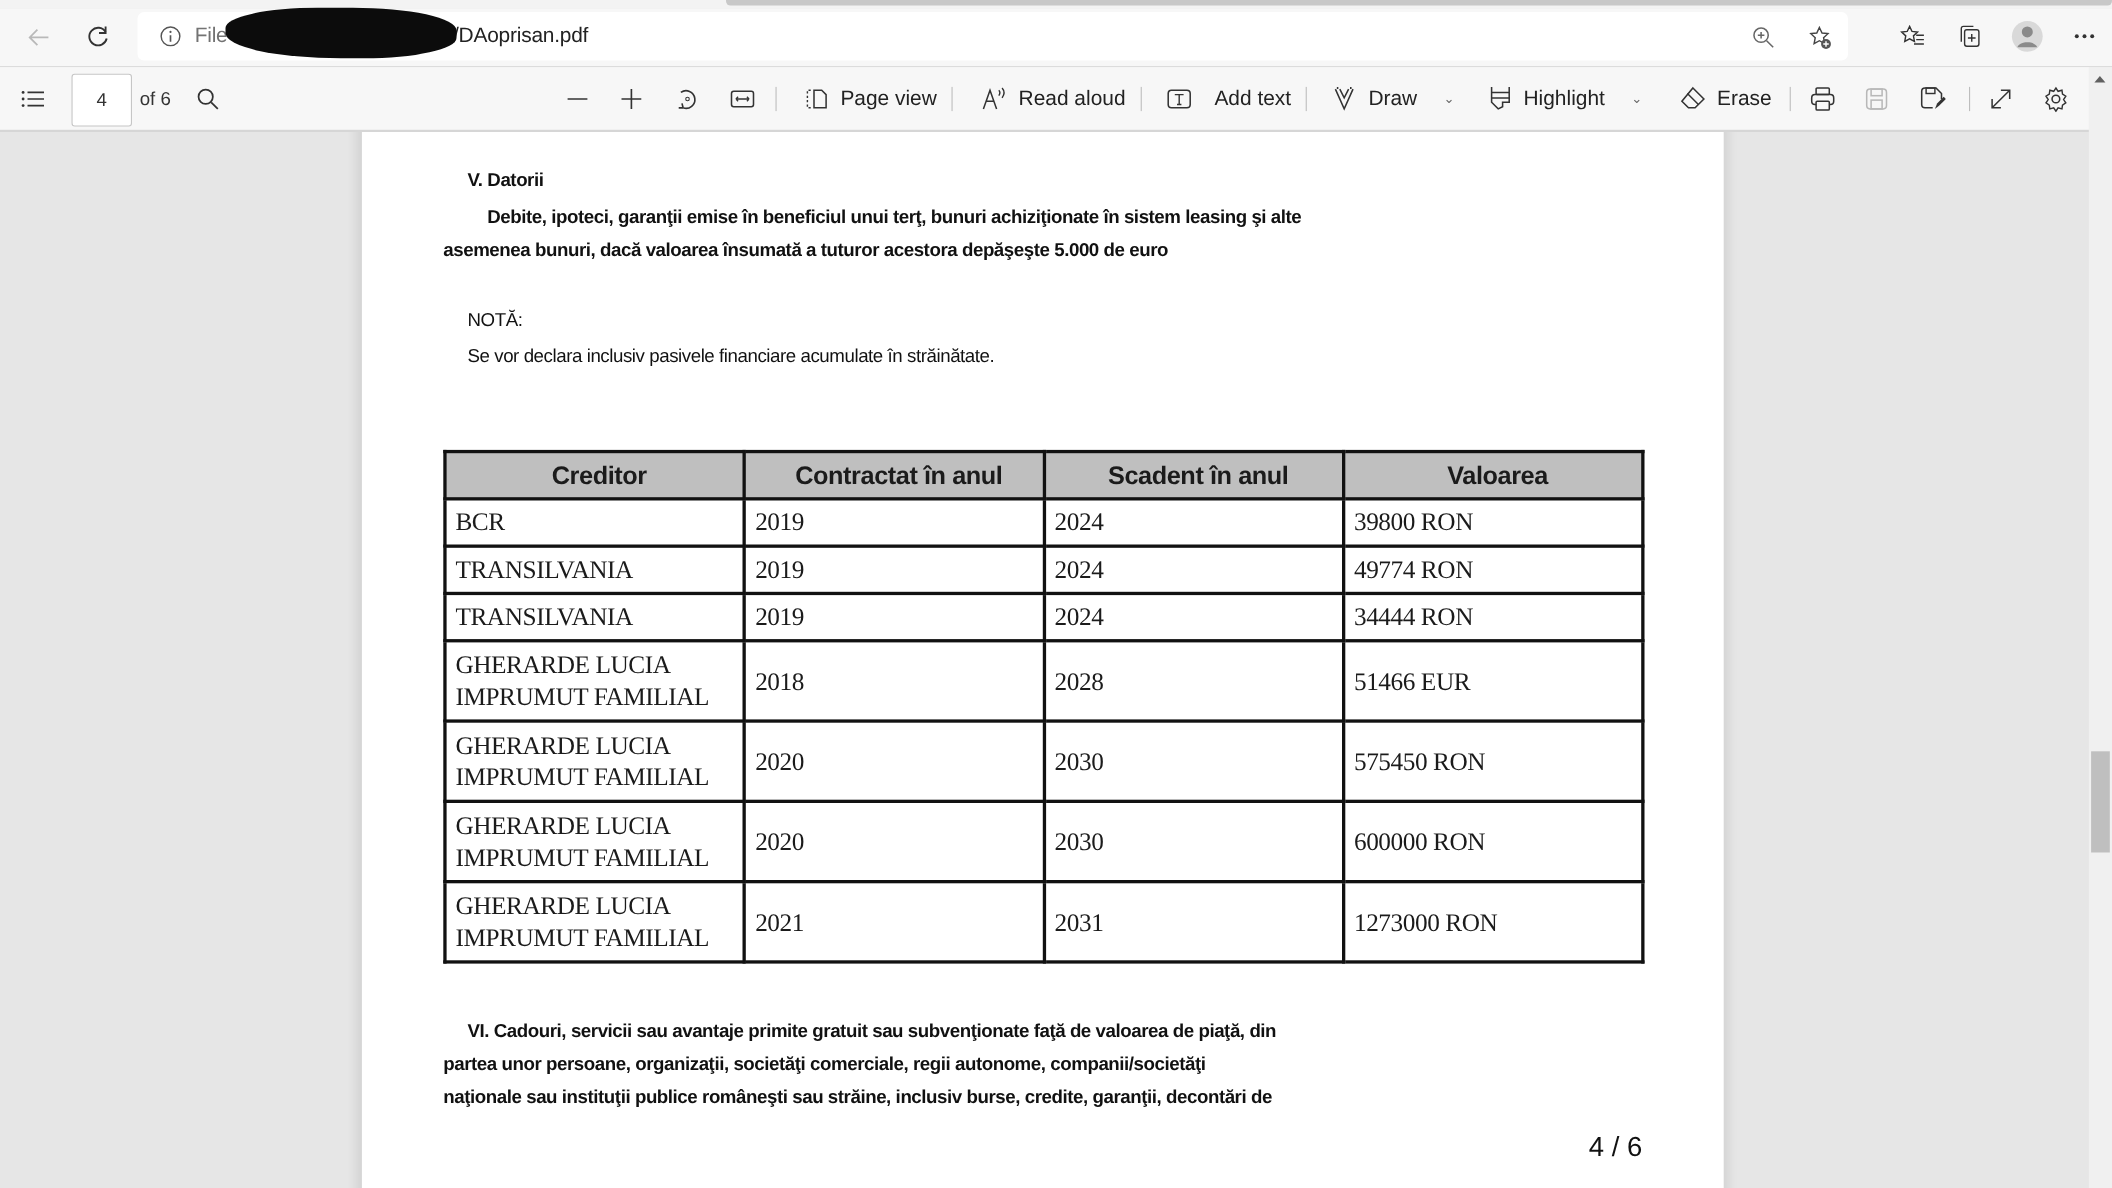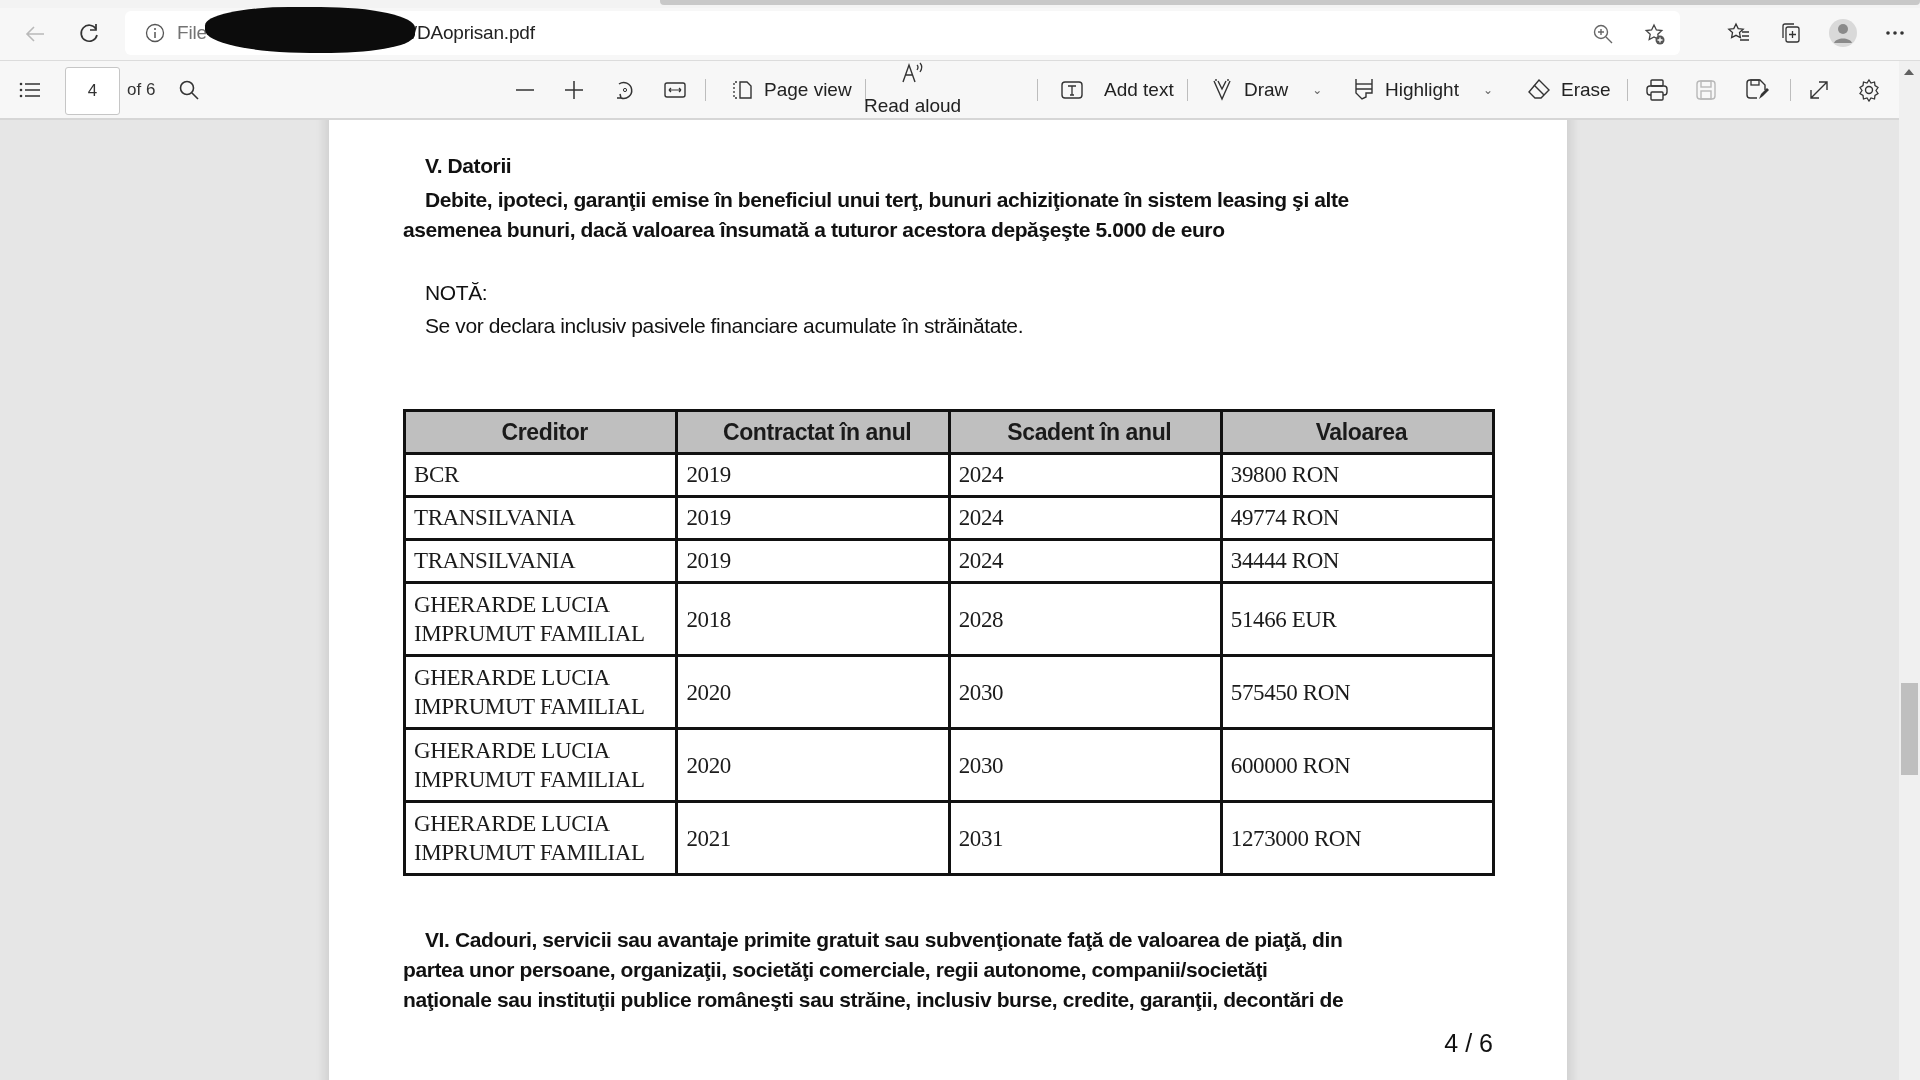--- a/index.html
+++ b/index.html
@@ -16,21 +16,21 @@
   .url-icons { position:absolute; right:10px; top:8px; display:flex; gap:22px; }
   .browser-icons { position:absolute; right:10px; top:10px; display:flex; gap:22px; align-items:center; }
   .ico { width:30px; height:30px; display:flex; align-items:center; justify-content:center; }
   .pdfbar { position:absolute; left:0; top:61px; width:1899px; height:57px; background:#f7f7f7; border-bottom:2px solid #d6d6d6; }
   .pdfbar .item { position:absolute; top:0; height:57px; display:flex; align-items:center; gap:10px; font-size:19px; color:#222; white-space:nowrap; }
   .pdfbar .sep { position:absolute; top:18px; width:1px; height:22px; background:#bdbdbd; }
   .pagebox { position:absolute; left:65px; top:6px; width:49px; height:44px; border:1px solid #c6c6c6; border-radius:3px; background:#fff; font-size:17px; text-align:center; line-height:44px; color:#333; }
   .pagecount { position:absolute; left:127px; top:0; height:57px; line-height:57px; font-size:17px; color:#333; }
   .viewer { position:absolute; left:0; top:120px; width:1899px; height:960px; background:#e6e6e6; overflow:hidden; }
   .page { position:absolute; left:329px; top:-10px; width:1238px; height:1000px; background:#fff; box-shadow:-6px 0 8px rgba(0,0,0,0.08), 6px 0 8px rgba(0,0,0,0.08); font-family:"Liberation Sans", sans-serif; }
-  .ptext { position:absolute; font-size:21px; color:#111; white-space:nowrap; letter-spacing:-0.4px; }
+  .ptext { position:absolute; font-size:17px; color:#111; white-space:nowrap; letter-spacing:-0.4px; }
   .bold { font-weight:bold; }
   .clipline { top:0px; left:96px; height:22px; overflow:hidden; }
   .clipline span { display:block; margin-top:-9px; }
   table.debts { position:absolute; left:74px; top:299px; width:1092px; border-collapse:collapse; font-size:23px; letter-spacing:-0.4px; }
   table.debts th, table.debts td { border:3px solid #111; text-align:left; padding:0 8px; }
   table.debts th { background:#bfbfbf; text-align:center; font-weight:bold; height:40px;padding-left:16px; }
   table.debts td { height:40px;font-family:Liberation Serif, serif; }
   table.debts tr.tall td { height:70px; line-height:29px; }
   table.debts col.c1 { width:273px; } table.debts col.c2 { width:273px; } table.debts col.c3 { width:273px; } table.debts col.c4 { width:273px; }
   .pgnum { position:absolute; right:74px; top:919px; font-size:25px; color:#111; }
@@ -160,21 +160,21 @@
   </div>
   <div class="sep" style="left:705px;"></div>
   <div class="item" style="left:730px;">
     <svg width="24" height="22" viewBox="0 0 24 22">
         <path d="M7 3H4v16h3" stroke="#333" stroke-width="1.3" stroke-dasharray="2 2" fill="none"></path>
         <path d="M10 3h7l4 4v12H10z" stroke="#333" stroke-width="1.4" fill="none"></path>
       </svg>
     <span>Page view</span>
   </div>
   <div class="sep" style="left:865px;"></div>
-  <div class="item" style="left:864px;flex-direction:column;">
+  <div class="item" style="left:892px;">
     <svg width="24" height="24" viewBox="0 0 24 24">
         <path d="M2 21L8 4l6 17M4.5 14h7" stroke="#333" stroke-width="1.4" fill="none"></path>
         <path d="M16 4q2 2 0 5M19 2q3.5 4 0 9" stroke="#333" stroke-width="1.3" fill="none"></path>
       </svg>
     <span>Read aloud</span>
   </div>
   <div class="sep" style="left:1037px;"></div>
   <div class="item" style="left:1060px;gap:20px;">
     <svg width="24" height="22" viewBox="0 0 24 22">
         <rect x="2" y="3" width="20" height="16" rx="3" stroke="#333" stroke-width="1.4" fill="none"></rect>
@@ -240,21 +240,21 @@
       </svg>
   </div>
 </div>
 
 <div class="viewer">
   <div class="page">
     <div class="ptext clipline">
         <span>Se vor declara inclusiv cele aflate în străinătate.</span>
       </div>
     <div class="ptext bold" style="left:96px; top:44px;">V. Datorii</div>
-    <div class="ptext bold" style="left:96px; top:78px;">Debite, ipoteci, garanţii emise în beneficiul unui terţ, bunuri achiziţionate în sistem leasing şi alte</div>
+    <div class="ptext bold" style="left:114px; top:78px;">Debite, ipoteci, garanţii emise în beneficiul unui terţ, bunuri achiziţionate în sistem leasing şi alte</div>
     <div class="ptext bold" style="left:74px; top:108px;">asemenea bunuri, dacă valoarea însumată a tuturor acestora depăşeşte 5.000 de euro</div>
     <div class="ptext" style="left:96px; top:171px;">NOTĂ:</div>
     <div class="ptext" style="left:96px; top:204px;">Se vor declara inclusiv pasivele financiare acumulate în străinătate.</div>
 
     <table class="debts">
       <colgroup>
           <col class="c1">
           <col class="c2">
           <col class="c3">
           <col class="c4">

